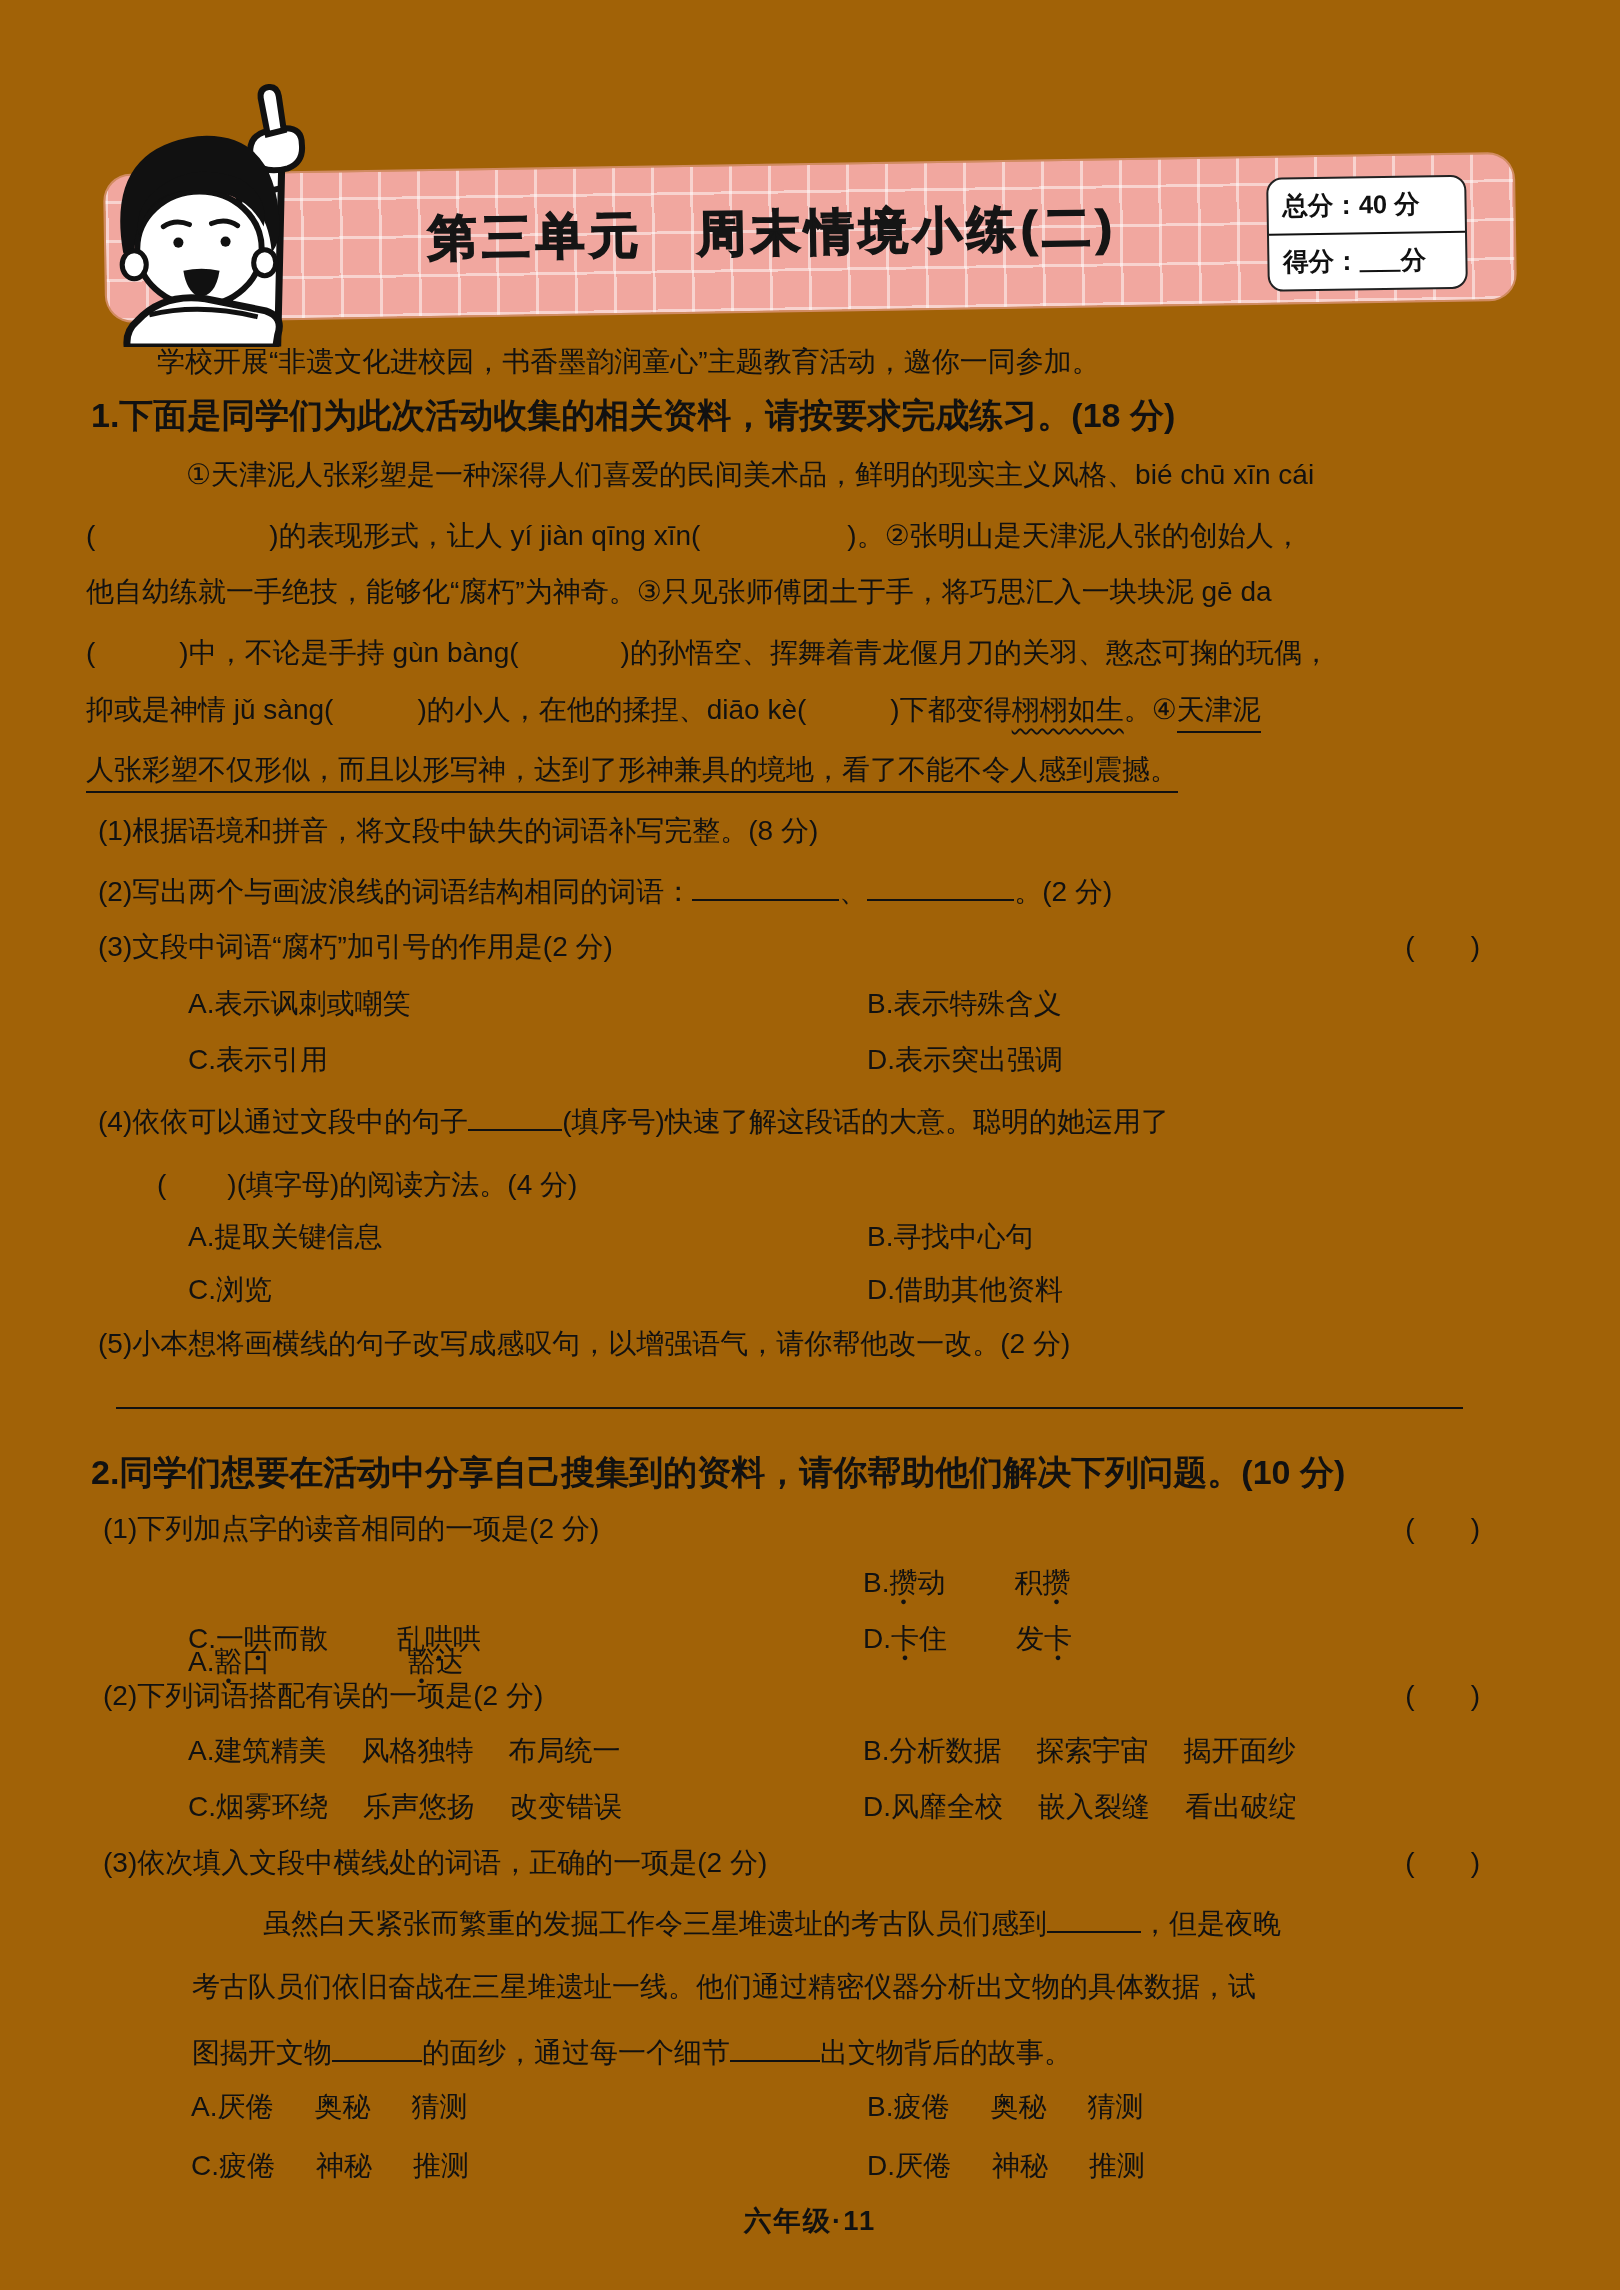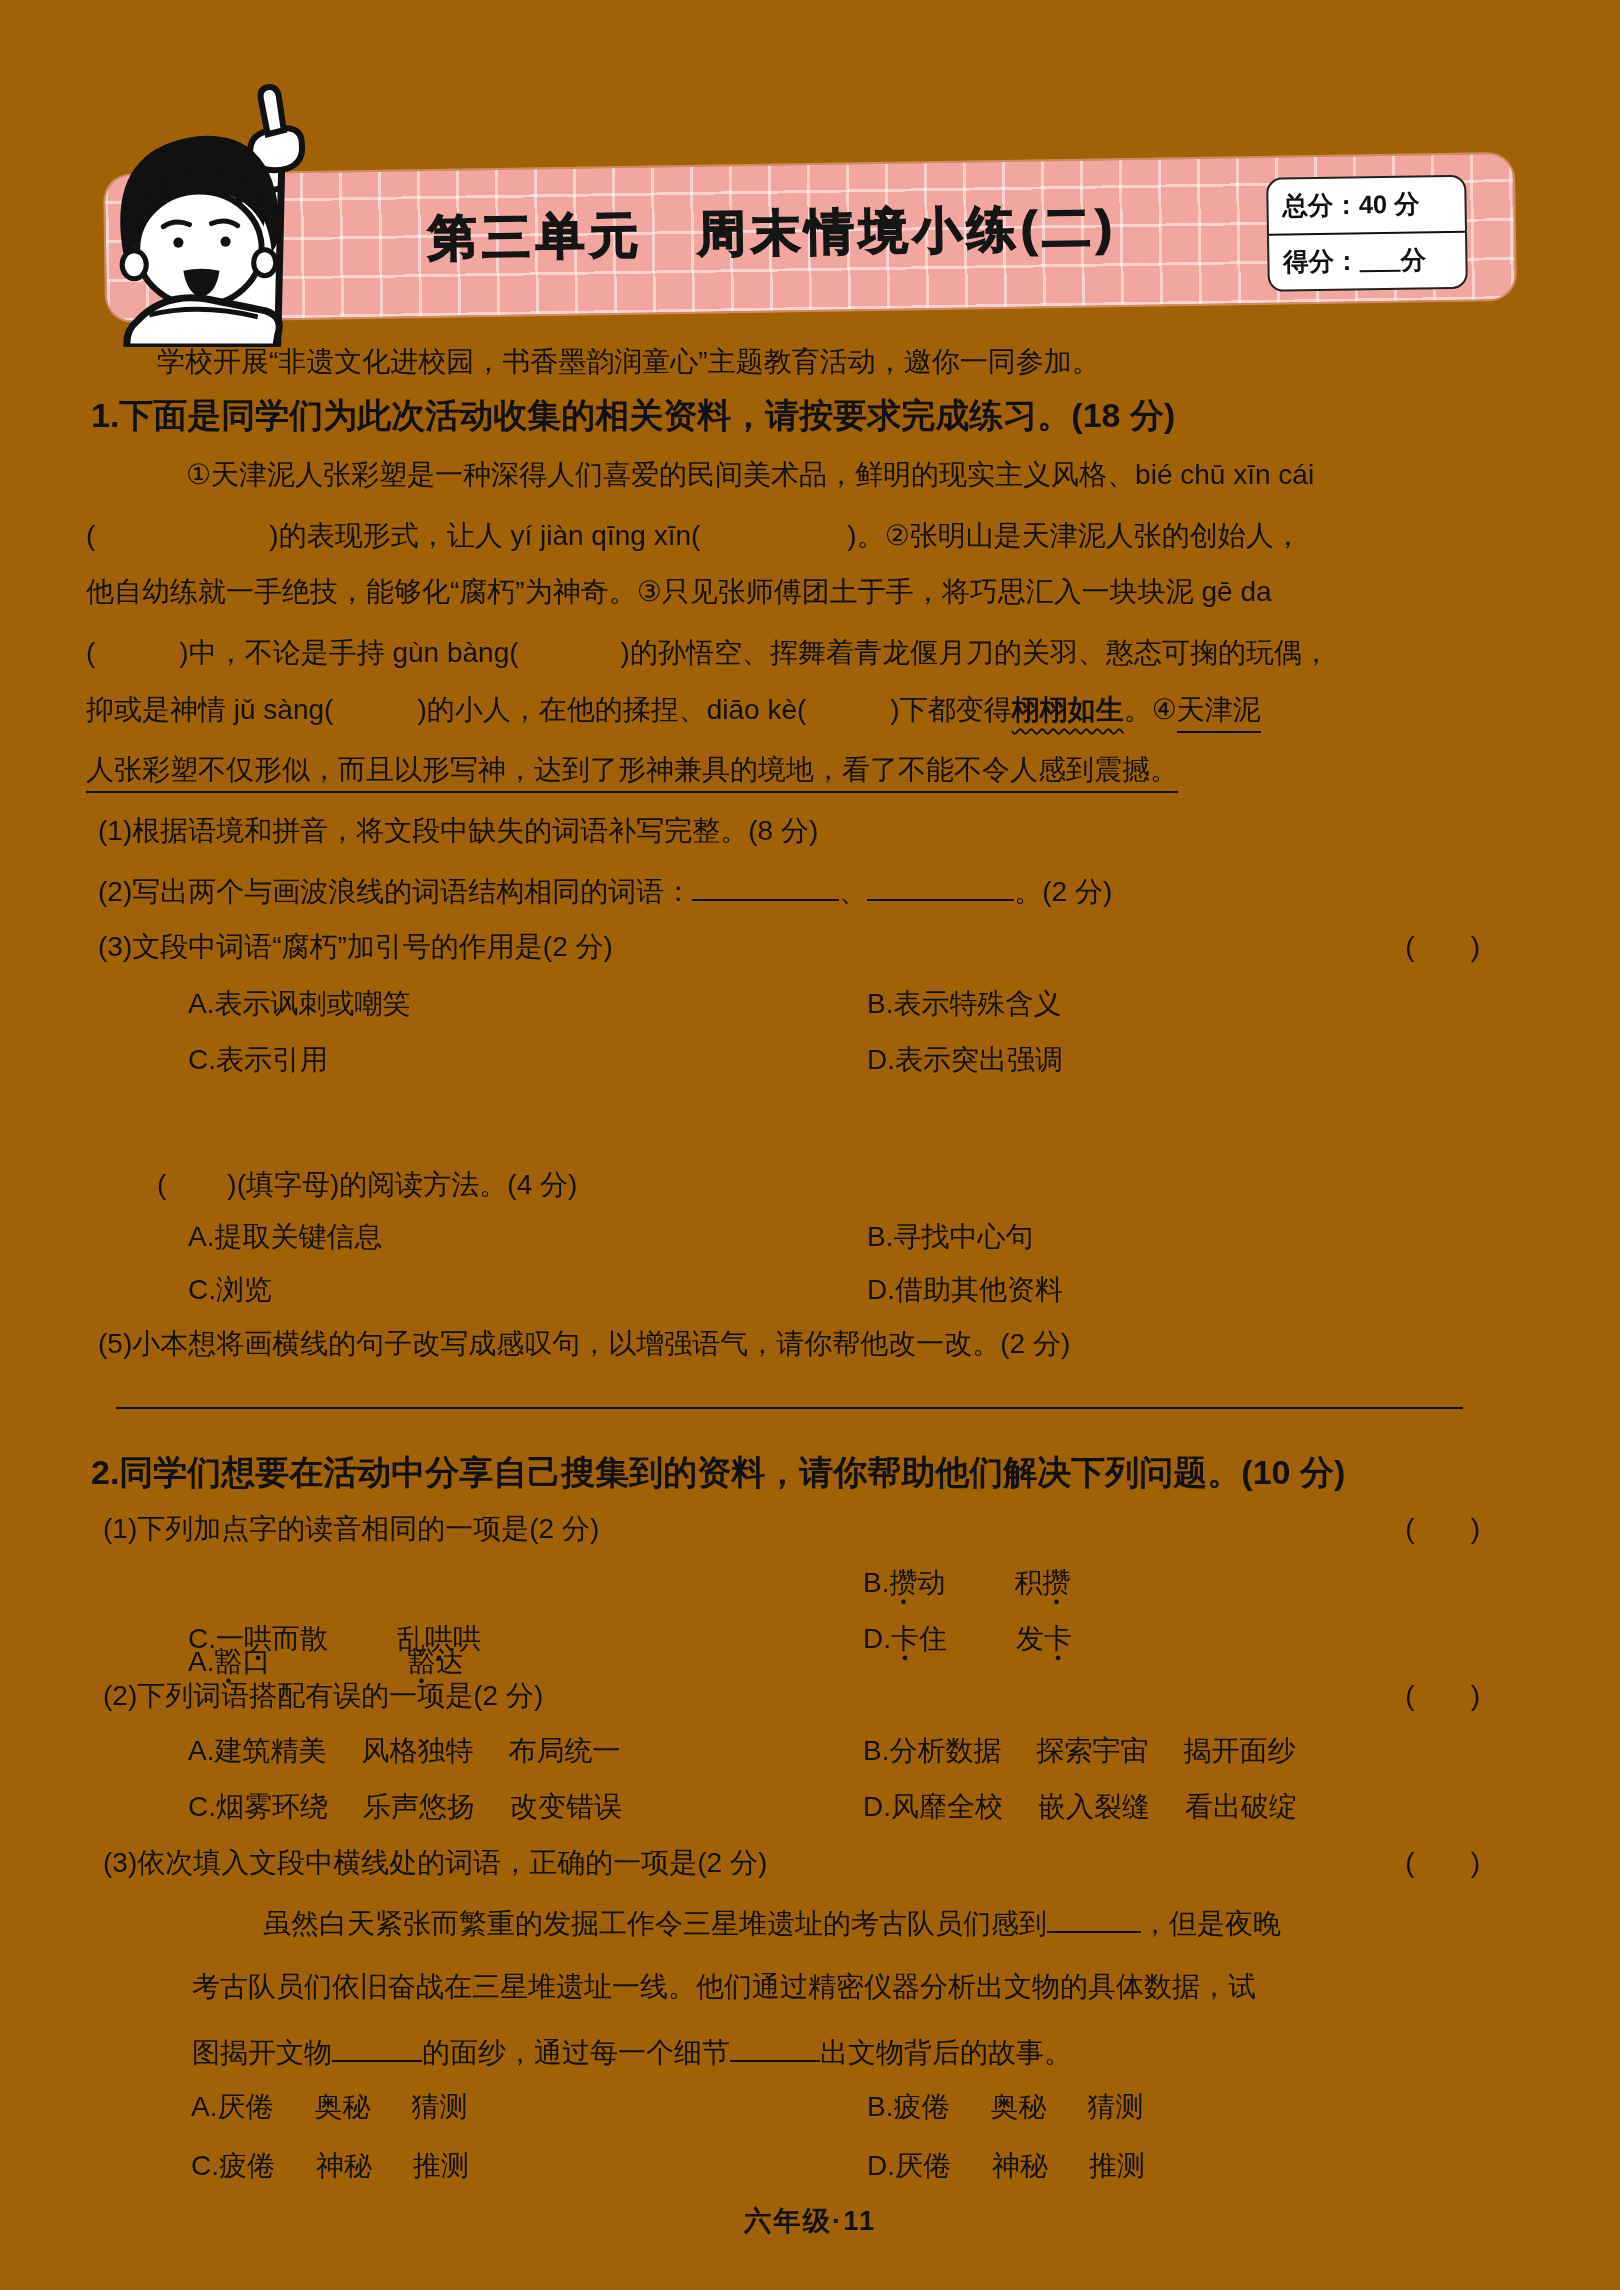--- a/index.html
+++ b/index.html
@@ -28,21 +28,21 @@
 
   
   .line{position:absolute;font-size:28px;line-height:45px;white-space:nowrap;color:#111;}
   .bold{font-weight:bold;font-size:34px;}
   .blank{display:inline-block;border-bottom:2.5px solid #111;height:35px;vertical-align:baseline;}
   .gap{display:inline-block;height:9.8px;}
   .dotted{position:relative;display:inline-block;}
   .dotted::after{content:"●";position:absolute;left:50%;bottom:-18.6px;transform:translateX(-50%);
           font-size:10.8px;color:#111;}
   .wavy{text-decoration:underline;text-decoration-style:wavy;text-decoration-thickness:2px;
-          text-underline-offset:8.8px;font-weight:bold;}
+          text-underline-offset:8.8px;}
   .uline{border-bottom:2.5px solid #111;padding-bottom:5.9px;}
   .rbracket{position:absolute;right:0;top:0;white-space:pre;}
   .footer{position:absolute;left:0;top:2203px;width:1620px;text-align:center;font-size:27.4px;
           font-weight:600;letter-spacing:2px;}
 </style>
 </head>
 <body>
 
 <div class="page">
 
@@ -99,20 +99,21 @@
   <div class="line" style="left:86px;top:687px"><span>抑或是神情 </span><span class="pinyin">jǔ sàng</span><span>(</span><span class="gap" style="width: 84px;"></span><span>)的小人，在他的揉捏、</span><span class="pinyin">diāo kè</span><span>(</span><span class="gap" style="width: 84px;"></span><span>)下都变得</span><span class="wavy">栩栩如生</span><span>。④</span><span class="uline">天津泥</span></div>
   <div class="line" style="left:86px;top:747px"><span class="uline">人张彩塑不仅形似，而且以形写神，达到了形神兼具的境地，看了不能不令人感到震撼。</span></div>
 
   <div class="line" style="left:98px;top:808px"><span>(1)根据语境和拼音，将文段中缺失的词语补写完整。(8 分)</span></div>
   <div class="line" style="left:98px;top:864px"><span>(2)写出两个与画波浪线的词语结构相同的词语：</span><span class="blank" style="width: 147px;"></span><span>、</span><span class="blank" style="width: 147px;"></span><span>。(2 分)</span></div>
   <div class="line" style="left:98px;top:924px;width:1382px"><span>(3)文段中词语“腐朽”加引号的作用是(2 分)</span><span class="rbracket">(　　)</span></div>
   <div class="line" style="left:188px;top:981px"><span>A.表示讽刺或嘲笑</span></div>
   <div class="line" style="left:867px;top:981px"><span>B.表示特殊含义</span></div>
   <div class="line" style="left:188px;top:1037px"><span>C.表示引用</span></div>
   <div class="line" style="left:867px;top:1037px"><span>D.表示突出强调</span></div>
+  <div class="line" style="left:98px;top:1094px"><span>(4)依依可以通过文段中的句子</span><span class="blank" style="width: 94px;"></span><span>(填序号)快速了解这段话的大意。聪明的她运用了</span></div>
   <div class="line" style="left:157px;top:1162px"><span>(</span><span class="gap" style="width: 61px;"></span><span>)(填字母)的阅读方法。(4 分)</span></div>
   <div class="line" style="left:188px;top:1214px"><span>A.提取关键信息</span></div>
   <div class="line" style="left:867px;top:1214px"><span>B.寻找中心句</span></div>
   <div class="line" style="left:188px;top:1267px"><span>C.浏览</span></div>
   <div class="line" style="left:867px;top:1267px"><span>D.借助其他资料</span></div>
   <div class="line" style="left:98px;top:1321px"><span>(5)小本想将画横线的句子改写成感叹句，以增强语气，请你帮他改一改。(2 分)</span></div>
   <div class="line" style="left:116px;top:1372px"><span class="blank" style="width: 1347px;"></span></div>
 
   <div class="line bold" style="left:91px;top:1450px"><span>2.同学们想要在活动中分享自己搜集到的资料，请你帮助他们解决下列问题。(10 分)</span></div>
   <div class="line" style="left:103px;top:1506px;width:1377px"><span>(1)下列加点字的读音相同的一项是(2 分)</span><span class="rbracket">(　　)</span></div>

